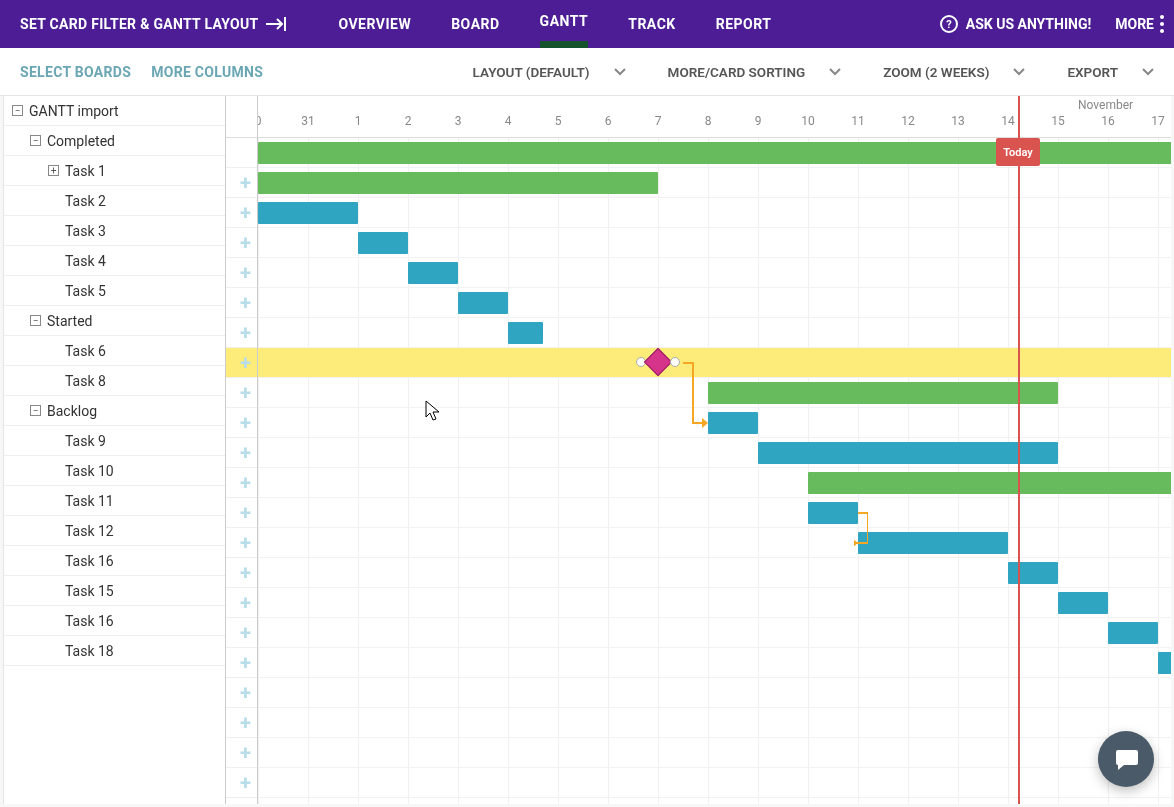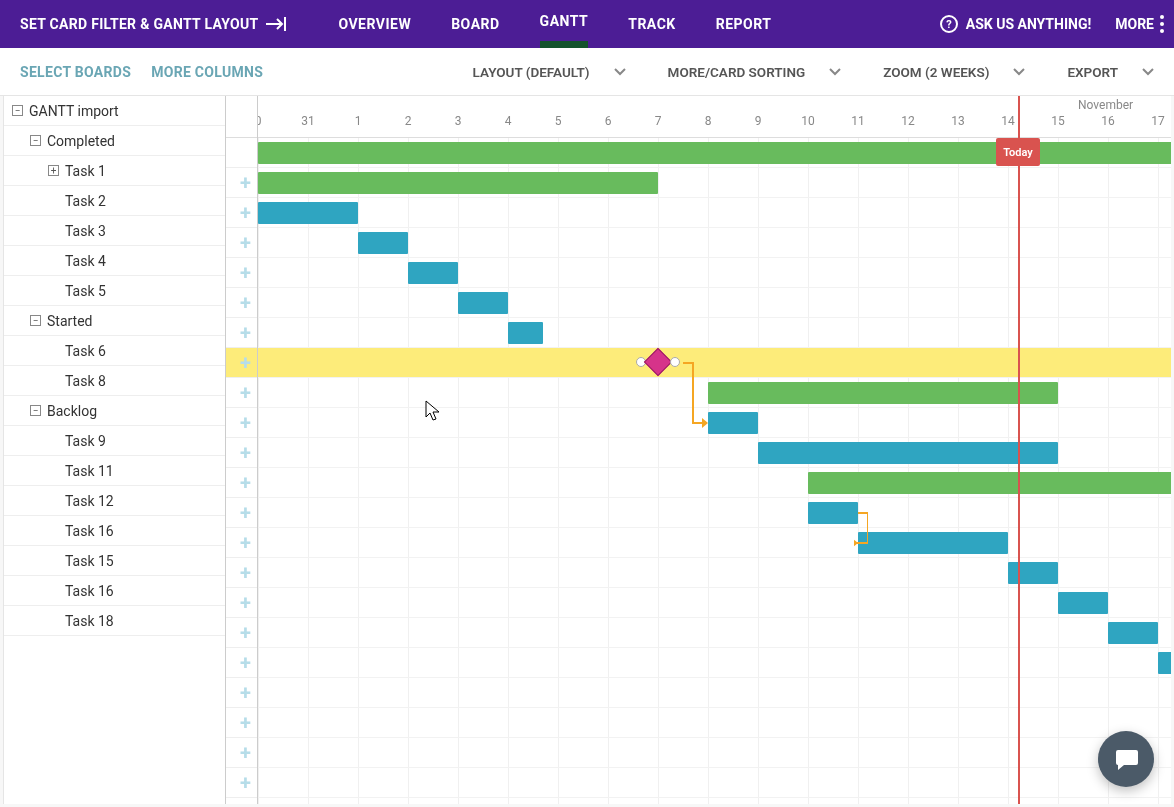--- a/index.html
+++ b/index.html
@@ -405,20 +405,24 @@
           <span style="display: inline-block; width: 17px;"></span>
           <span>Task 8</span>
         </div>
         <div class="row" style="padding-left: 26px;">
           <span class="toggle">−</span>
           <span>Backlog</span>
         </div>
         <div class="row" style="padding-left: 44px;">
           <span style="display: inline-block; width: 17px;"></span>
           <span>Task 9</span>
+        </div>
+        <div class="row" style="padding-left: 44px;">
+          <span style="display: inline-block; width: 17px;"></span>
+          <span>Task 10</span>
         </div>
         <div class="row" style="padding-left: 44px;">
           <span style="display: inline-block; width: 17px;"></span>
           <span>Task 11</span>
         </div>
         <div class="row" style="padding-left: 44px;">
           <span style="display: inline-block; width: 17px;"></span>
           <span>Task 12</span>
         </div>
         <div class="row" style="padding-left: 44px;">

